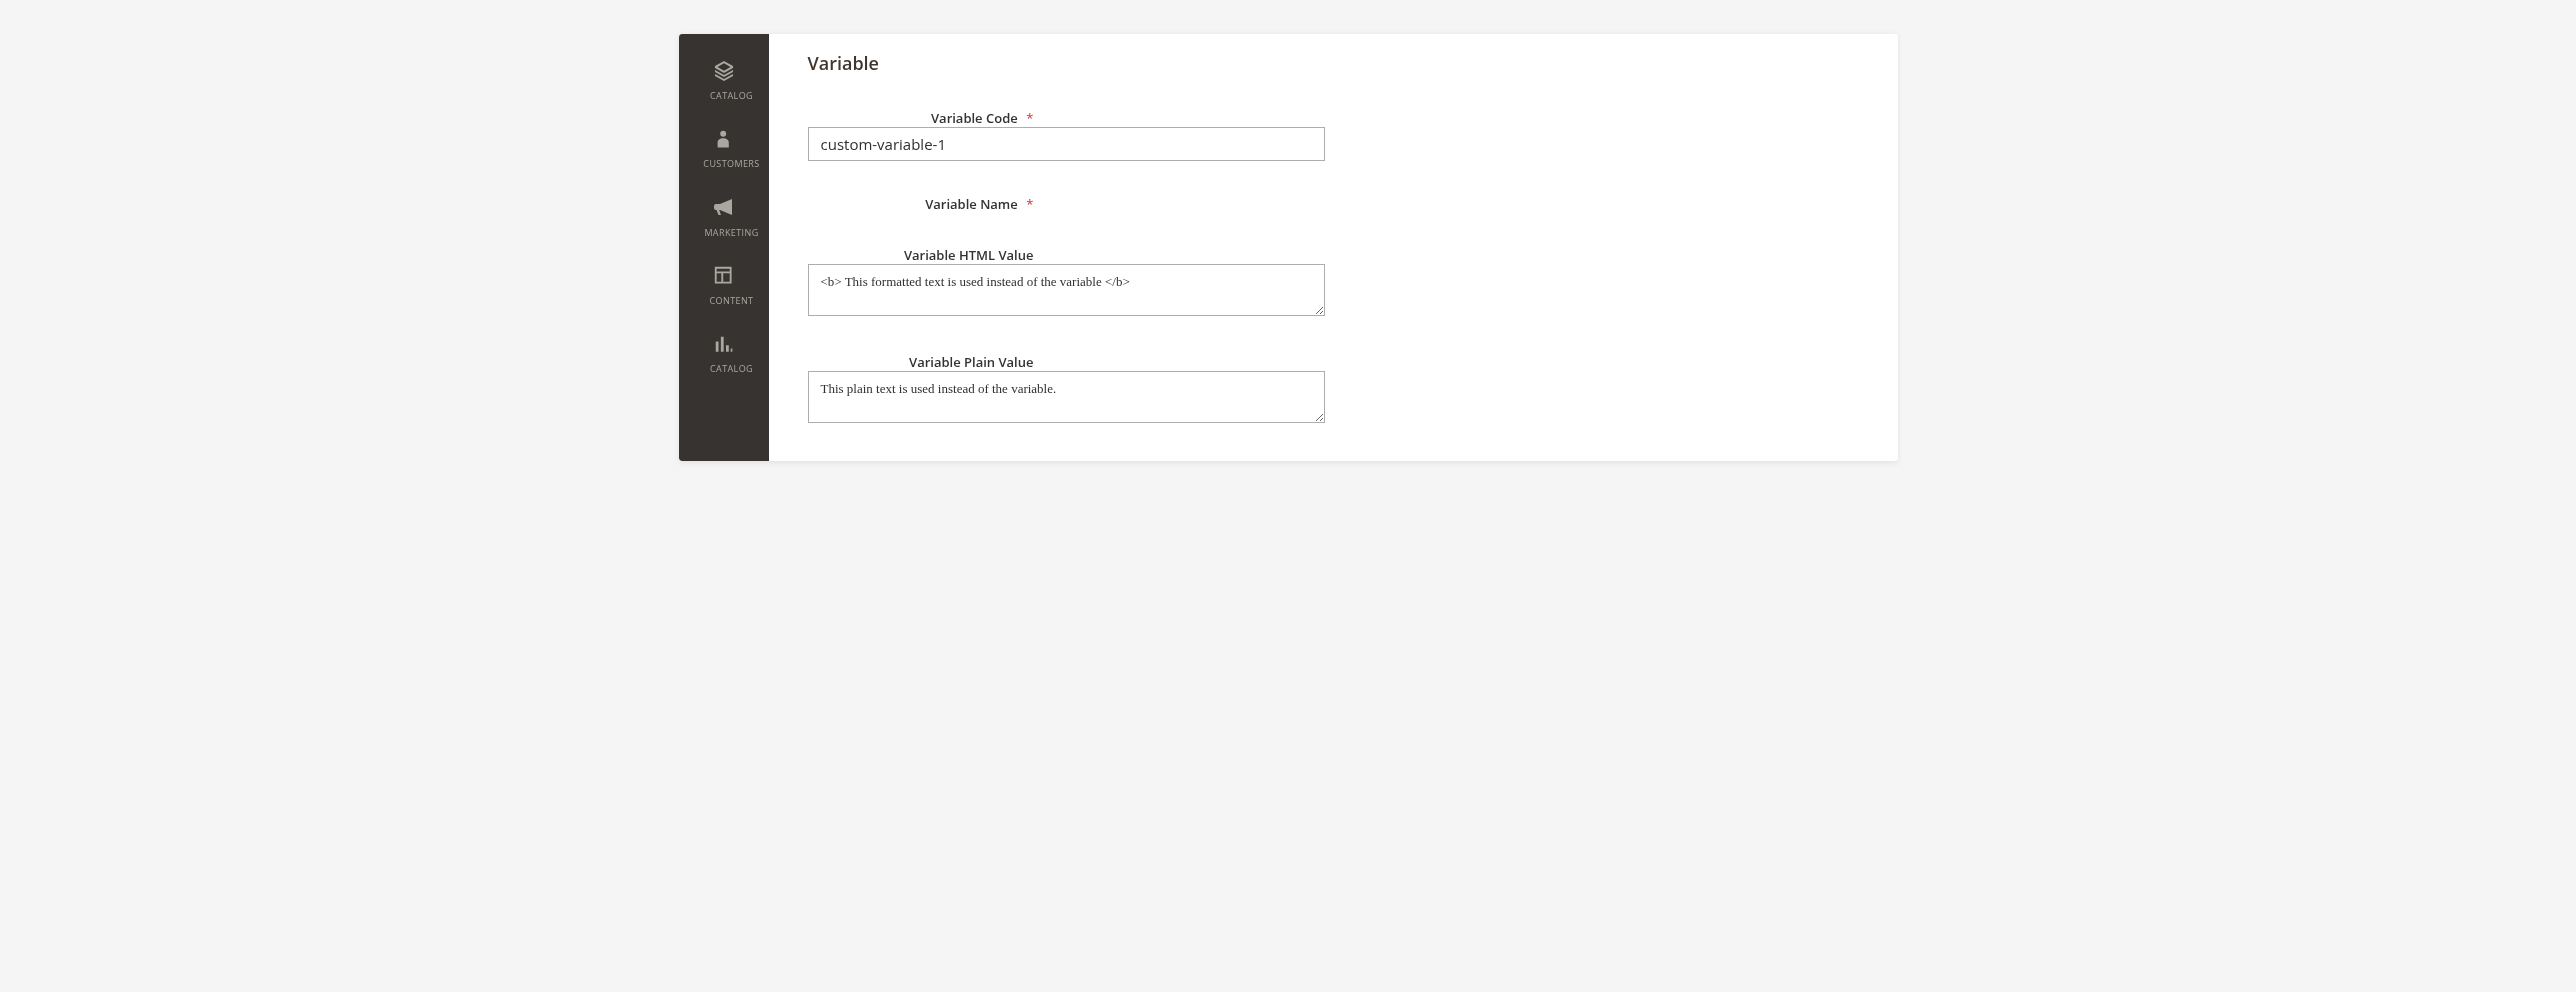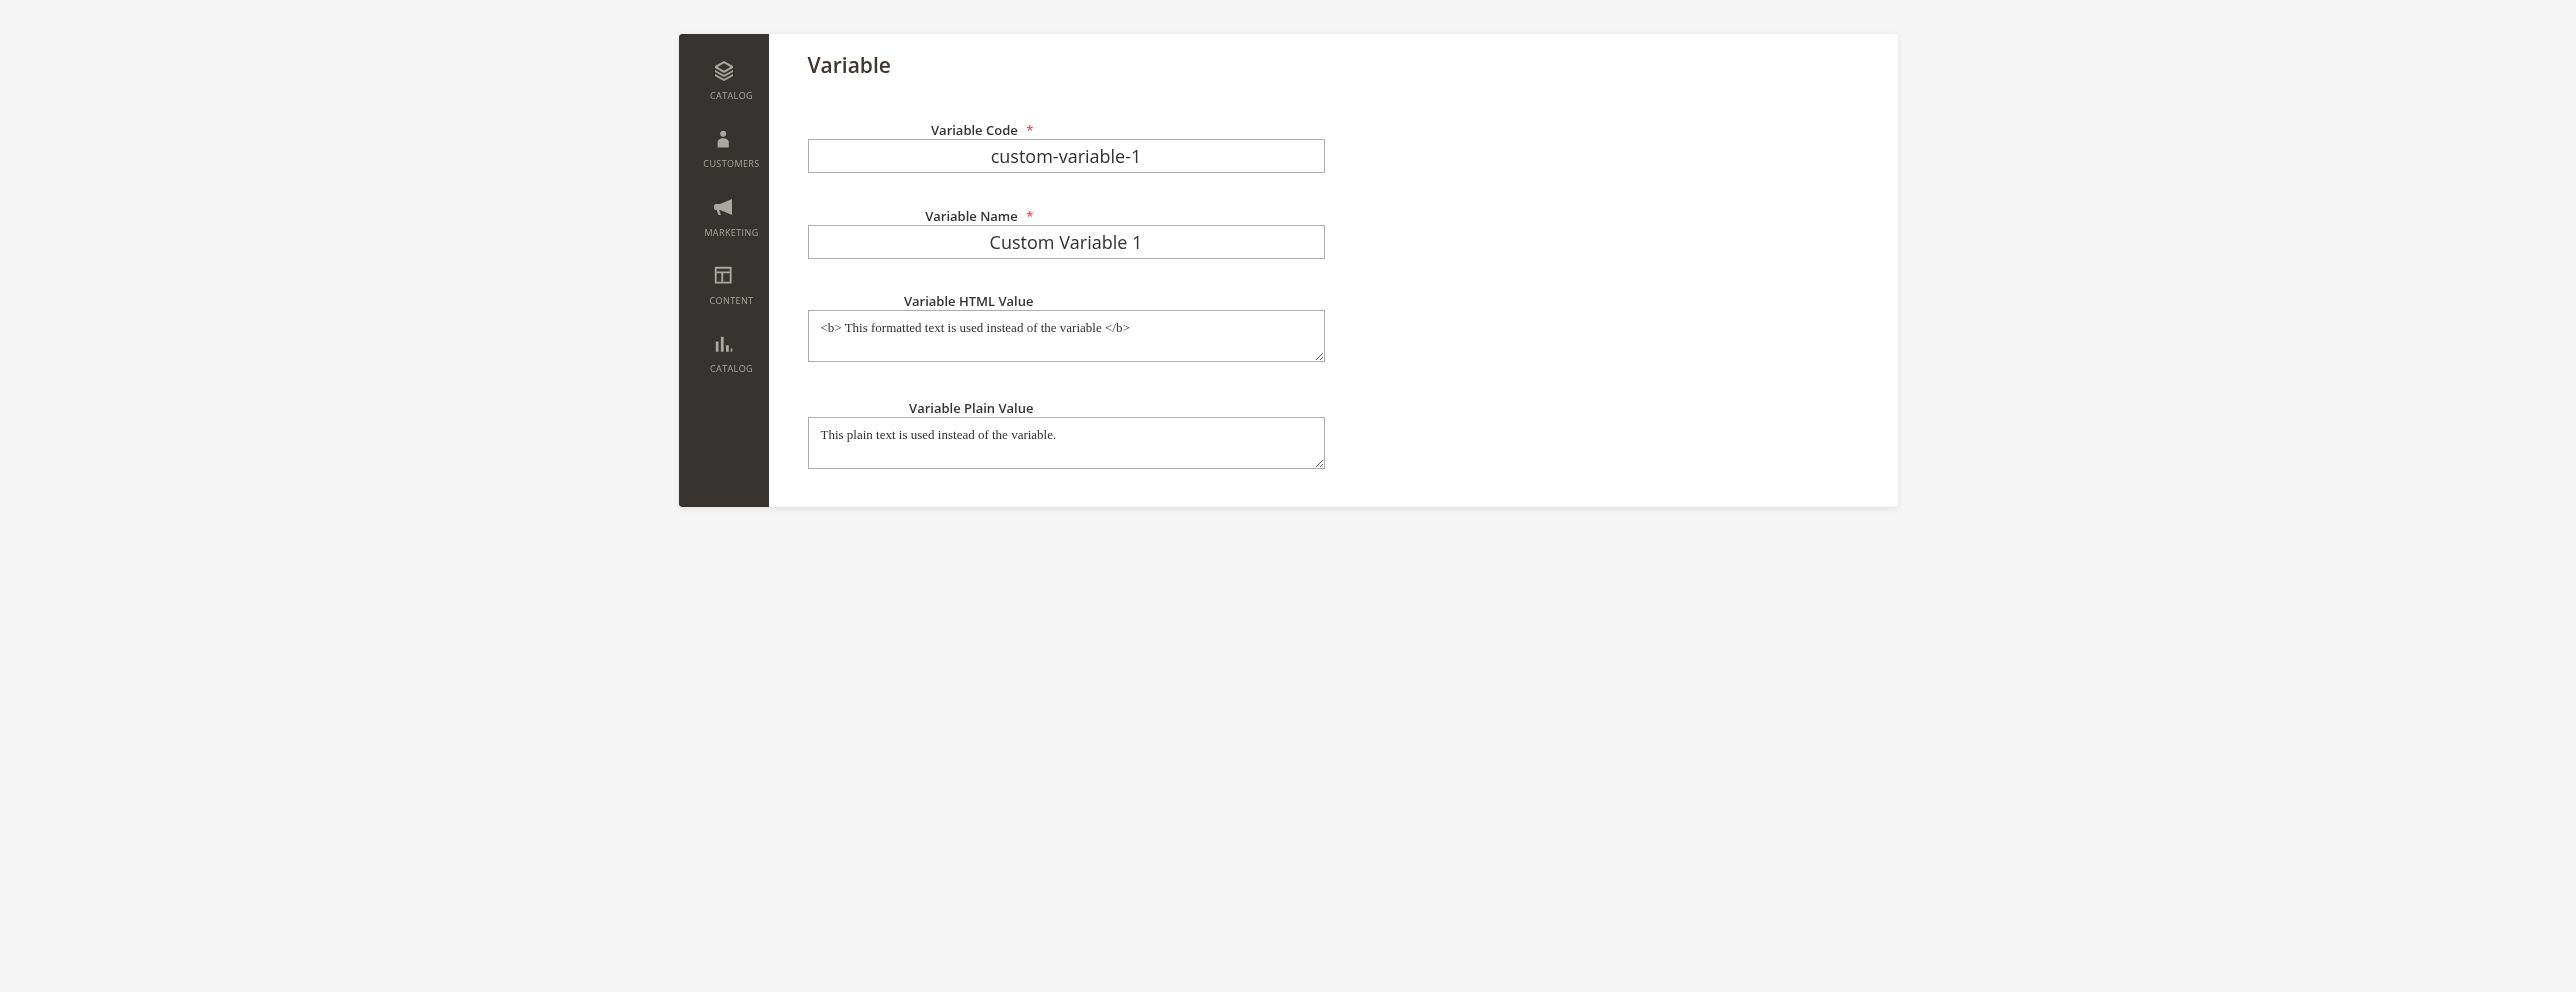--- a/index.html
+++ b/index.html
@@ -50,24 +50,24 @@
     letter-spacing: 0.4px;
     text-align: center;
     font-weight: 400;
     margin-left: 16px;
   }
   .content {
     flex: 1;
     padding: 17px 39px 26px 39px;
   }
   .page-title {
-    font-size: 21px;
+    font-size: 18px;
     font-weight: 600;
     color: #41362f;
-    margin-bottom: 34px;
+    margin-bottom: 26px;
   }
   .form-row {
     display: flex;
     align-items: flex-start;
     margin-bottom: 26px;
     flex-direction: column;
   }
   .form-label-col {
     width: 250px;
     text-align: right;
@@ -84,25 +84,24 @@
   }
   .form-input-col {
     flex: 0 0 auto;
     width: 517px;
   }
   input[type="text"] {
     width: 100%;
     height: 34px;
     padding: 0 12px;
     border: 0.9px solid #adadad;
-    font-size: 18px;
+    font-size: 15px;
     font-family: inherit;
     color: #303030;
     background: #fff;
-    text-align: center;
   }
   textarea {
     width: 100%;
     min-height: 48px;
     padding: 8.6px 12px;
     border: 0.9px solid #adadad;
     font-size: 13px;
     font-family: Liberation Serif, serif;
     color: #303030;
     resize: both;
@@ -174,23 +173,20 @@
       <div class="form-input-col">
         <input type="text" value="custom-variable-1" style="">
       </div>
     </div>
 
     <div class="form-row">
       <div class="form-label-col">
         <span>Variable Name</span>
         <span class="required-marker">*</span>
       </div>
-      <div class="form-input-col">
-        <input type="text" value="Custom Variable 1" style="">
-      </div>
     </div>
 
     <div class="form-row">
       <div class="form-label-col">
         <span>Variable HTML Value</span>
       </div>
       <div class="form-input-col">
         <textarea style="">&lt;b&gt; This formatted text is used instead of the variable &lt;/b&gt;</textarea>
       </div>
     </div>

